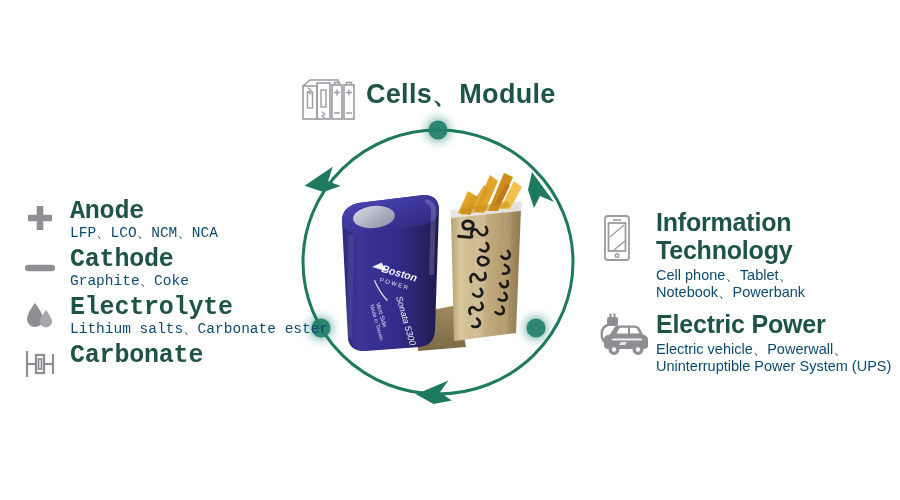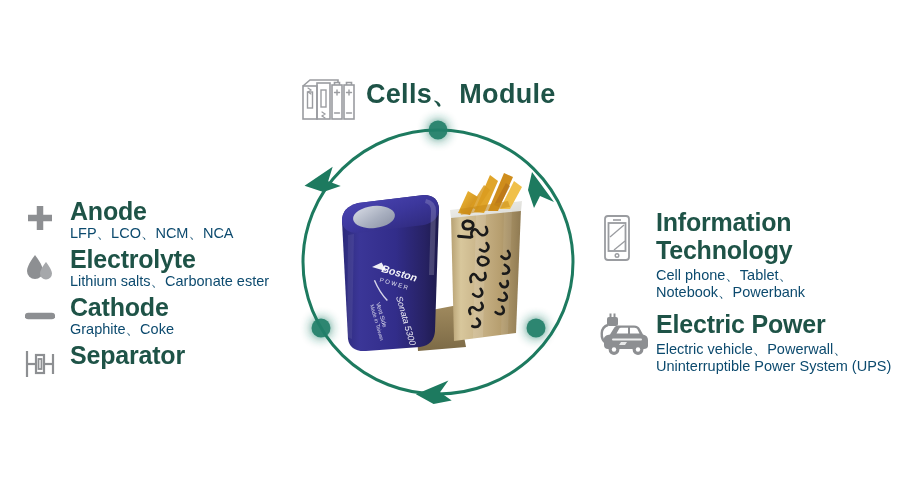--- a/index.html
+++ b/index.html
@@ -28,21 +28,21 @@
     white-space:nowrap;
   }
 
   
   #left-column { position:absolute; left:10px; top:198px; width:290px; }
   .left-row { position:relative; min-height:30px; }
   .left-icon {
     position:absolute; left:0; top:0; width:44px; height:40px;
     display:flex; align-items:center; justify-content:center;
   }
-  .left-text { margin-left:52px; }
+  .left-text { margin-left:52px;font-family:Liberation Mono, monospace; }
 
   
   #right-column { position:absolute; left:586px; top:208px; width:320px; }
   .right-row { position:relative; }
   .right-icon { position:absolute; left:0; top:0; width:46px; height:52px;
     display:flex; align-items:center; justify-content:center; }
   .right-text { margin-left:62px; }
   .right-text .head { font-size:25px; line-height:28px; }
 
   
@@ -261,58 +261,58 @@
         </svg>
       </div>
       <div class="left-text">
         <div class="head">Anode</div>
         <div class="sub">LFP、LCO、NCM、NCA</div>
       </div>
     </div>
 
     <div class="left-row" style="margin-top:4px;">
       <div class="left-icon" style="top:2px;">
+        <svg width="30" height="30" viewBox="0 0 30 30">
+          <line x1="3" y1="15" x2="27" y2="15" stroke="#8d8f92" stroke-width="6.5" stroke-linecap="round"></line>
+        </svg>
+      </div>
+      <div class="left-text">
+        <div class="head">Cathode</div>
+        <div class="sub">Graphite、Coke</div>
+      </div>
+    </div>
+
+    <div class="left-row" style="margin-top:4px;">
+      <div class="left-icon" style="top:2px;">
         <svg width="32" height="32" viewBox="0 0 32 32">
           <path d="M11 3 C11 3 3 13 3 19 a8 8 0 0 0 16 0 C19 13 11 3 11 3 Z" fill="#8d8f92"></path>
           <path d="M22 10 C22 10 16 17.5 16 21.5 a6 6 0 0 0 12 0 C28 17.5 22 10 22 10 Z" fill="#a6a8ab"></path>
         </svg>
       </div>
       <div class="left-text">
         <div class="head">Electrolyte</div>
         <div class="sub">Lithium salts、Carbonate ester</div>
-      </div>
-    </div>
-
-    <div class="left-row" style="margin-top:4px;">
-      <div class="left-icon" style="top:2px;">
-        <svg width="30" height="30" viewBox="0 0 30 30">
-          <line x1="3" y1="15" x2="27" y2="15" stroke="#8d8f92" stroke-width="6.5" stroke-linecap="round"></line>
-        </svg>
-      </div>
-      <div class="left-text">
-        <div class="head">Cathode</div>
-        <div class="sub">Graphite、Coke</div>
       </div>
     </div>
 
     <div class="left-row" style="margin-top:4px;">
       <div class="left-icon" style="top:2px;">
         <svg width="34" height="34" viewBox="0 0 34 34">
           <g stroke="#8d8f92" stroke-width="2.2" fill="none">
             <line x1="4" y1="4" x2="4" y2="30"></line>
             <line x1="4" y1="17" x2="13" y2="17"></line>
             <rect x="13" y="8" width="8" height="18"></rect>
             <rect x="15.5" y="12" width="3" height="10" stroke-width="1.8"></rect>
             <line x1="21" y1="17" x2="30" y2="17"></line>
             <line x1="30" y1="7" x2="30" y2="27"></line>
           </g>
         </svg>
       </div>
       <div class="left-text">
-        <div class="head">Separator</div>
+        <div class="head">Carbonate</div>
       </div>
     </div>
   </div>
 
   <div id="right-column">
 
     <div class="right-row">
       <div class="right-icon" style="top:4px;">
         <svg width="34" height="50" viewBox="0 0 34 50">
           <g fill="none" stroke="#9a9ca0" stroke-width="1.8">

